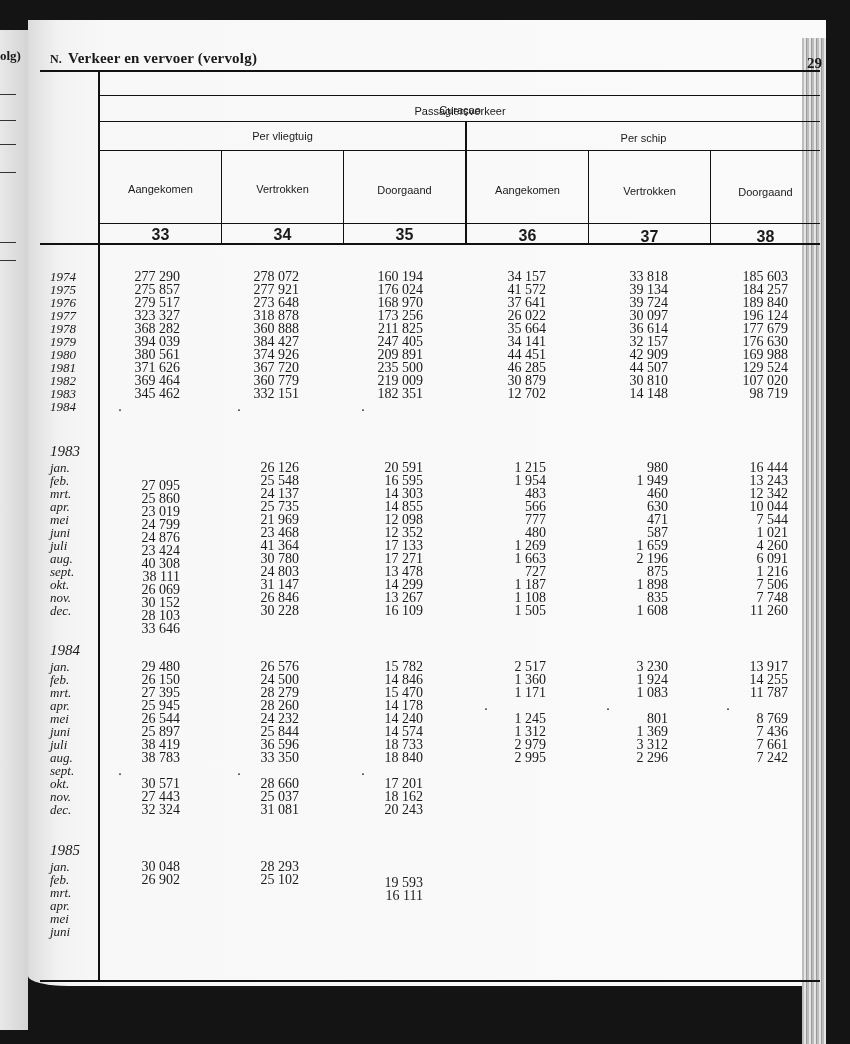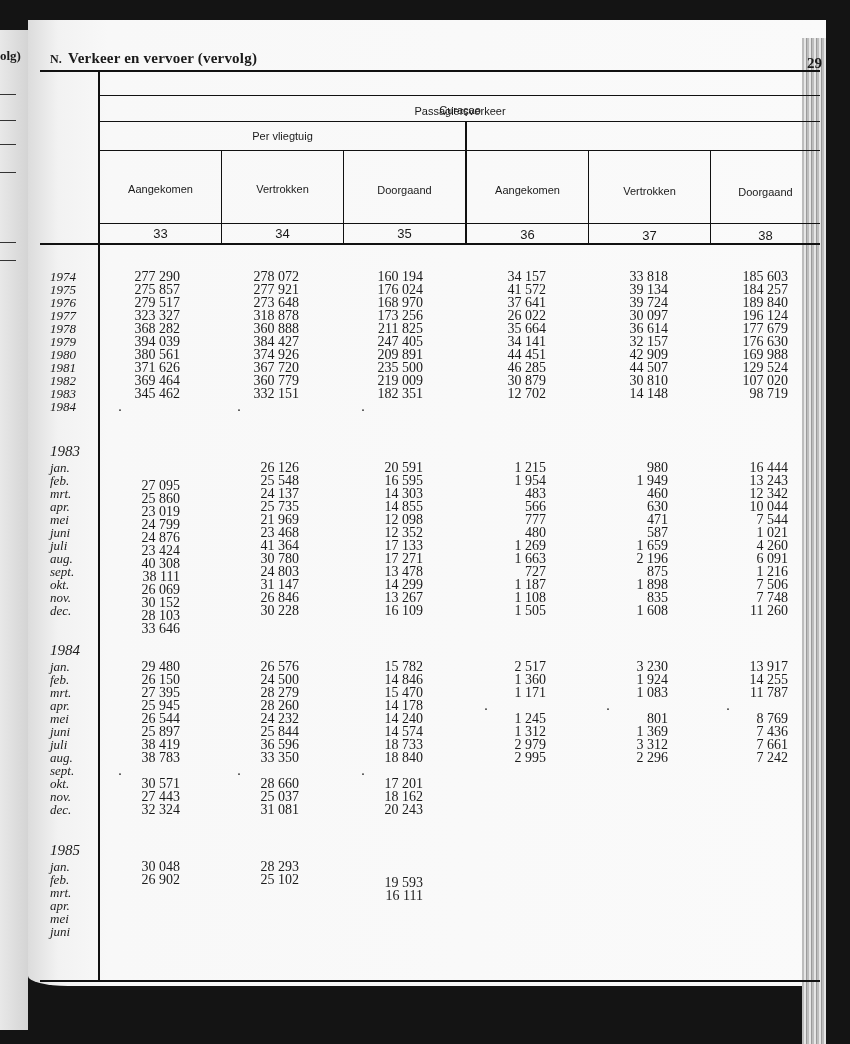--- a/index.html
+++ b/index.html
@@ -36,21 +36,21 @@
     .pagenum {
       position: absolute; right: 4px; top: 35px; font-size: 15px; font-weight: bold;
       font-family: "Liberation Serif", serif;
     }
     .hrule { position: absolute; background: #111; }
     .vrule { position: absolute; background: #111; }
     .hdr {
       position: absolute; font-family: "Liberation Sans", sans-serif; font-size: 11px;
       text-align: center; white-space: nowrap;
     }
-    .colnum { font-size: 13px; }
+    .colnum { font-size: 16px; font-weight: bold; }
     .stub {
       position: absolute; left: 22px; width: 58px;
       font-family: "Liberation Serif", serif; font-style: italic; font-size: 13px; line-height: 13px;
     }
     .stub .yr-head { font-size: 15px; margin-bottom: 2px; line-height: 16px; }
     .col {
       position: absolute; width: 90px; text-align: right;
       font-family: "Liberation Serif", serif; font-size: 14px; line-height: 13px;
     }
     .row { height: 13px; white-space: nowrap; }
@@ -88,20 +88,21 @@
   <div class="vrule" style="left:70px; top:52px; width:2px; height:910px;"></div>
   <div class="vrule" style="left:437px; top:101px; width:2px; height:122px;"></div>
   <div class="vrule" style="left:193px; top:130px; width:1px; height:93px;"></div>
   <div class="vrule" style="left:315px; top:130px; width:1px; height:93px;"></div>
   <div class="vrule" style="left:560px; top:130px; width:1px; height:93px;"></div>
   <div class="vrule" style="left:682px; top:130px; width:1px; height:93px;"></div>
 
   <div class="hdr" style="left:72px; width:720px; top:57px;margin-top:28px;">Passagiersverkeer</div>
   <div class="hdr" style="left:72px; width:365px; top:110px;">Per vliegtuig</div>
   <div class="hdr" style="left:72px; width:720px; top:84px;">Curaçao</div>
+  <div class="hdr" style="left:439px; width:353px; top:112px;">Per schip</div>
 
   <div class="hdr" style="left:72px; width:121px; top:163px;">Aangekomen</div>
   <div class="hdr" style="left:194px; width:121px; top:163px;">Vertrokken</div>
   <div class="hdr" style="left:316px; width:121px; top:164px;">Doorgaand</div>
   <div class="hdr" style="left:439px; width:121px; top:164px;">Aangekomen</div>
   <div class="hdr" style="left:561px; width:121px; top:165px;">Vertrokken</div>
   <div class="hdr" style="left:683px; width:109px; top:166px;">Doorgaand</div>
 
   <div class="hdr colnum" style="left:72px; width:121px; top:206px;">33</div>
   <div class="hdr colnum" style="left:194px; width:121px; top:206px;">34</div>

